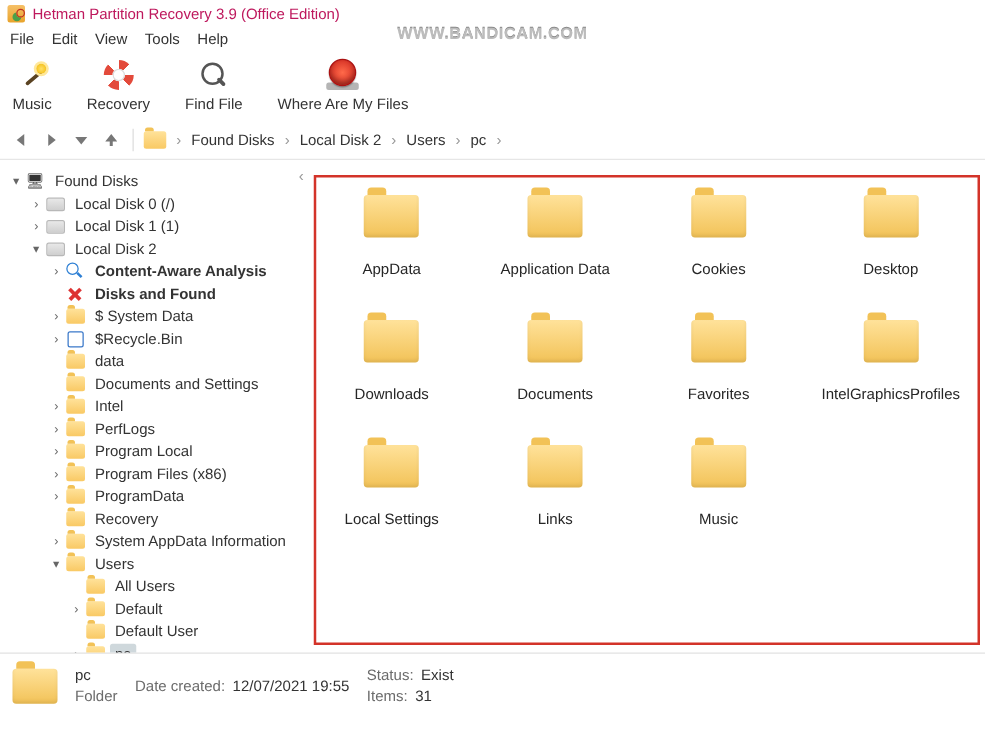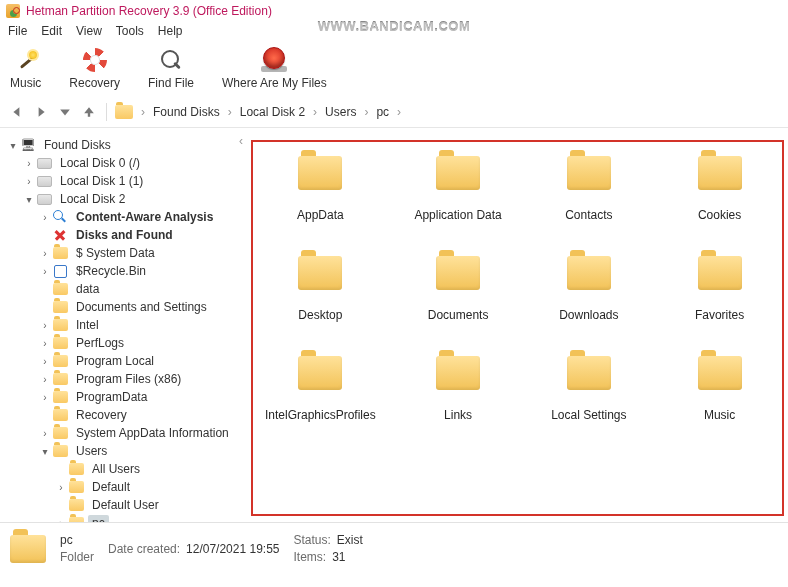--- a/index.html
+++ b/index.html
@@ -399,53 +399,49 @@
         <div class="item">
           <div class="bigfolder"></div>
           <div class="itemlabel">AppData</div>
         </div>
         <div class="item">
           <div class="bigfolder"></div>
           <div class="itemlabel">Application Data</div>
         </div>
         <div class="item">
           <div class="bigfolder"></div>
-          <div class="itemlabel">Contacts</div>
-        </div>
-        <div class="item">
-          <div class="bigfolder"></div>
           <div class="itemlabel">Cookies</div>
         </div>
         <div class="item">
           <div class="bigfolder"></div>
           <div class="itemlabel">Desktop</div>
         </div>
         <div class="item">
           <div class="bigfolder"></div>
+          <div class="itemlabel">Downloads</div>
+        </div>
+        <div class="item">
+          <div class="bigfolder"></div>
           <div class="itemlabel">Documents</div>
         </div>
         <div class="item">
           <div class="bigfolder"></div>
-          <div class="itemlabel">Downloads</div>
-        </div>
-        <div class="item">
-          <div class="bigfolder"></div>
           <div class="itemlabel">Favorites</div>
         </div>
         <div class="item">
           <div class="bigfolder"></div>
           <div class="itemlabel">IntelGraphicsProfiles</div>
         </div>
         <div class="item">
           <div class="bigfolder"></div>
+          <div class="itemlabel">Local Settings</div>
+        </div>
+        <div class="item">
+          <div class="bigfolder"></div>
           <div class="itemlabel">Links</div>
-        </div>
-        <div class="item">
-          <div class="bigfolder"></div>
-          <div class="itemlabel">Local Settings</div>
         </div>
         <div class="item">
           <div class="bigfolder"></div>
           <div class="itemlabel">Music</div>
         </div>
       </div>
   </div>
 </div>
 
 <div class="status">

